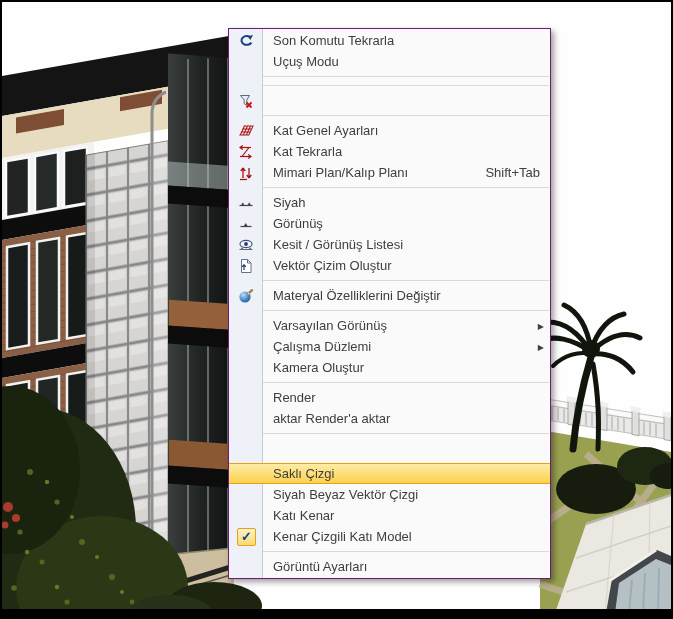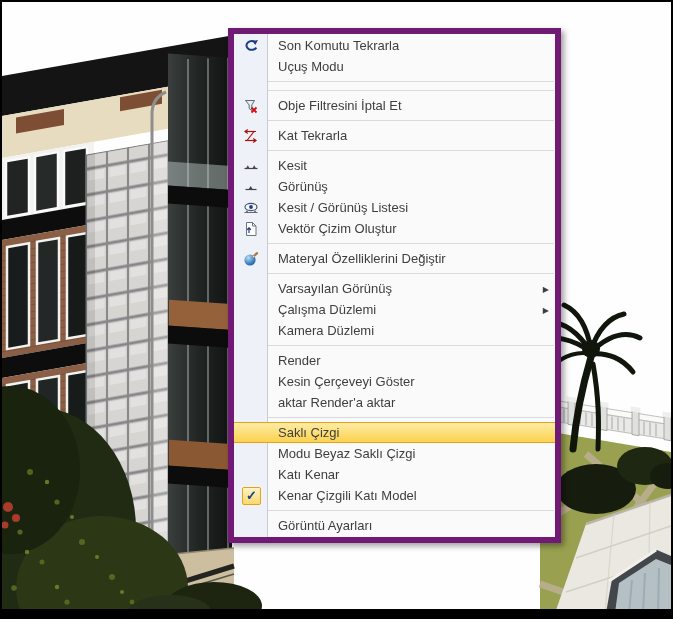--- a/index.html
+++ b/index.html
@@ -5,21 +5,21 @@
   html,body{margin:0;padding:0;background:#fff;}
   body{width:673px;height:619px;overflow:hidden;font-family:"Liberation Sans",sans-serif;}
   .stage{position:relative;width:669px;height:615px;border:2px solid #000;overflow:hidden;background:#fff;}
   .viewport{position:absolute;inset:0;}
   .viewport svg{display:block;}
 
   
   .menu{
     position:absolute;left:226px;top:26px;width:321px;
     background:var(--menu-bg,#fafafa);
-    border:6px solid #701a75;
+    border:1px solid #701a75;
     box-shadow:3px 3px 6px rgba(0,0,0,.38);
     padding:1px 0;z-index:10;
   }
   .menu::before{
     content:'';position:absolute;left:0;top:0;bottom:0;width:33px;
     background:var(--gutter-bg,#eef1f7);border-right:1px solid #c7ccd4;
   }
   .items{position:relative;}
   .row{
     position:relative;height:21px;display:flex;align-items:center;
@@ -31,20 +31,21 @@
     width:18px;height:18px;display:flex;align-items:center;justify-content:center;
   }
   .row .lbl{flex:0 1 auto;}
   .row .shortcut{margin-left:auto;padding-right:2px;}
   .row .subarrow{position:absolute;right:6px;top:50%;transform:translateY(-50%);font-size:8px;color:#39404a;}
   .row.hl{
     height:19px;
     background:linear-gradient(var(--hl-top,#fdeca6),var(--hl-bottom,#fcd24e));
     border-top:1px solid var(--hl-border,#e3a21a);
     border-bottom:1px solid var(--hl-border,#e3a21a);
+    margin-top:25px;
   }
   .sep{height:9px;position:relative;}
   .sep::after{content:'';position:absolute;left:34px;right:1px;top:4px;border-top:1px solid #dadada;}
   .ico.chk{
     background:linear-gradient(#fdf3c9,#fbd96d);
     border:1px solid var(--hl-border,#e3a21a);border-radius:2px;
     color:var(--check-color,#1d3f7f);font-weight:bold;font-size:13px;line-height:1;
     width:17px;height:16px;
   }
 </style>
@@ -233,47 +234,69 @@
         </div>
         <div class="sep"></div>
         <div class="sep"></div>
         <div class="row">
           <span class="ico">
             <svg width="16" height="16" viewBox="0 0 16 16">
               <path d="M2.5 2.5 h9 L8.8 7 v5.5 l-2.6 -1.8 V7 Z" fill="#e8edf4" stroke="#5a6a7c" stroke-width="1"></path>
               <path d="M8.5 9.5 l5 5 M13.5 9.5 l-5 5" stroke="#cc1111" stroke-width="1.8" fill="none"></path>
             </svg>
           </span>
-          <span class="lbl">Obje Filtresini İptal Et</span>
-        </div>
-        <div class="sep"></div>
+        </div>
+        <div class="sep"></div>
+        <div class="row">
+          <span class="ico">
+            <svg width="16" height="16" viewBox="0 0 16 16">
+              <g transform="translate(6,2) skewX(-25)" stroke="#aa1111" stroke-width="1.1" fill="none">
+                <path d="M0 1h10M0 4h10M0 7h10M0 10h10M1 1v9M4 1v9M7 1v9M9.5 1v9"></path>
+              </g>
+            </svg>
+          </span>
+          <span class="lbl">Kat Genel Ayarları</span>
+        </div>
         <div class="row">
           <span class="ico">
             <svg width="16" height="16" viewBox="0 0 16 16">
               <g stroke="#aa1111" stroke-width="1.2" fill="none">
                 <path d="M2 3.5h11"></path>
                 <path d="M2 12.5h11"></path>
                 <path d="M11 3.5 L4 12.5"></path>
                 <path d="M4.8 1.5 L2 3.5 l2.8 2"></path>
                 <path d="M10.2 14.5 L13 12.5 l-2.8 -2"></path>
               </g>
             </svg>
           </span>
           <span class="lbl">Kat Tekrarla</span>
         </div>
+        <div class="row">
+          <span class="ico">
+            <svg width="16" height="16" viewBox="0 0 16 16">
+              <g stroke="#aa1111" stroke-width="1.3" fill="none">
+                <path d="M5 13 V3 M5 3 l-2.2 3 M5 3 l2.2 3"></path>
+                <path d="M11 3 v10 M11 13 l-2.2 -3 M11 13 l2.2 -3"></path>
+                <path d="M2 14.5 h7"></path>
+              </g>
+            </svg>
+          </span>
+          <span class="lbl">Mimari Plan/Kalıp Planı</span>
+          <span class="shortcut">Shift+Tab</span>
+        </div>
         <div class="sep"></div>
         <div class="row">
           <span class="ico">
             <svg width="16" height="16" viewBox="0 0 16 16">
               <path d="M1.5 10.5 h13" stroke="#444" stroke-width="1.2" fill="none"></path>
               <path d="M3 10.5 l1.8 -3.2 1.8 3.2 Z" fill="#444"></path>
               <path d="M9.4 10.5 l1.8 -3.2 1.8 3.2 Z" fill="#444"></path>
             </svg>
           </span>
-          <span class="lbl">Kesit</span>
+          <span class="lbl">Siyah</span>
         </div>
         <div class="row">
           <span class="ico">
             <svg width="16" height="16" viewBox="0 0 16 16">
               <path d="M2.5 10.5 h11" stroke="#444" stroke-width="1.2" fill="none"></path>
               <path d="M5.5 10.5 l2.2 -3.6 2.2 3.6 Z" fill="#444"></path>
             </svg>
           </span>
           <span class="lbl">Görünüş</span>
         </div>
@@ -322,43 +345,39 @@
           <span class="lbl">Varsayılan Görünüş</span>
           <span class="subarrow">▶</span>
         </div>
         <div class="row">
           <span class="ico"></span>
           <span class="lbl">Çalışma Düzlemi</span>
           <span class="subarrow">▶</span>
         </div>
         <div class="row">
           <span class="ico"></span>
-          <span class="lbl">Kamera Düzlemi</span>
+          <span class="lbl">Kamera Oluştur</span>
         </div>
         <div class="sep"></div>
         <div class="row">
           <span class="ico"></span>
           <span class="lbl">Render</span>
         </div>
         <div class="row">
           <span class="ico"></span>
-          <span class="lbl">Kesin Çerçeveyi Göster</span>
-        </div>
-        <div class="row">
-          <span class="ico"></span>
           <span class="lbl">aktar Render'a aktar</span>
         </div>
         <div class="sep"></div>
         <div class="row hl">
           <span class="ico"></span>
           <span class="lbl">Saklı Çizgi</span>
         </div>
         <div class="row">
           <span class="ico"></span>
-          <span class="lbl">Modu Beyaz Saklı Çizgi</span>
+          <span class="lbl">Siyah Beyaz Vektör Çizgi</span>
         </div>
         <div class="row">
           <span class="ico"></span>
           <span class="lbl">Katı Kenar</span>
         </div>
         <div class="row">
           <span class="ico chk">✓</span>
           <span class="lbl">Kenar Çizgili Katı Model</span>
         </div>
         <div class="sep"></div>

